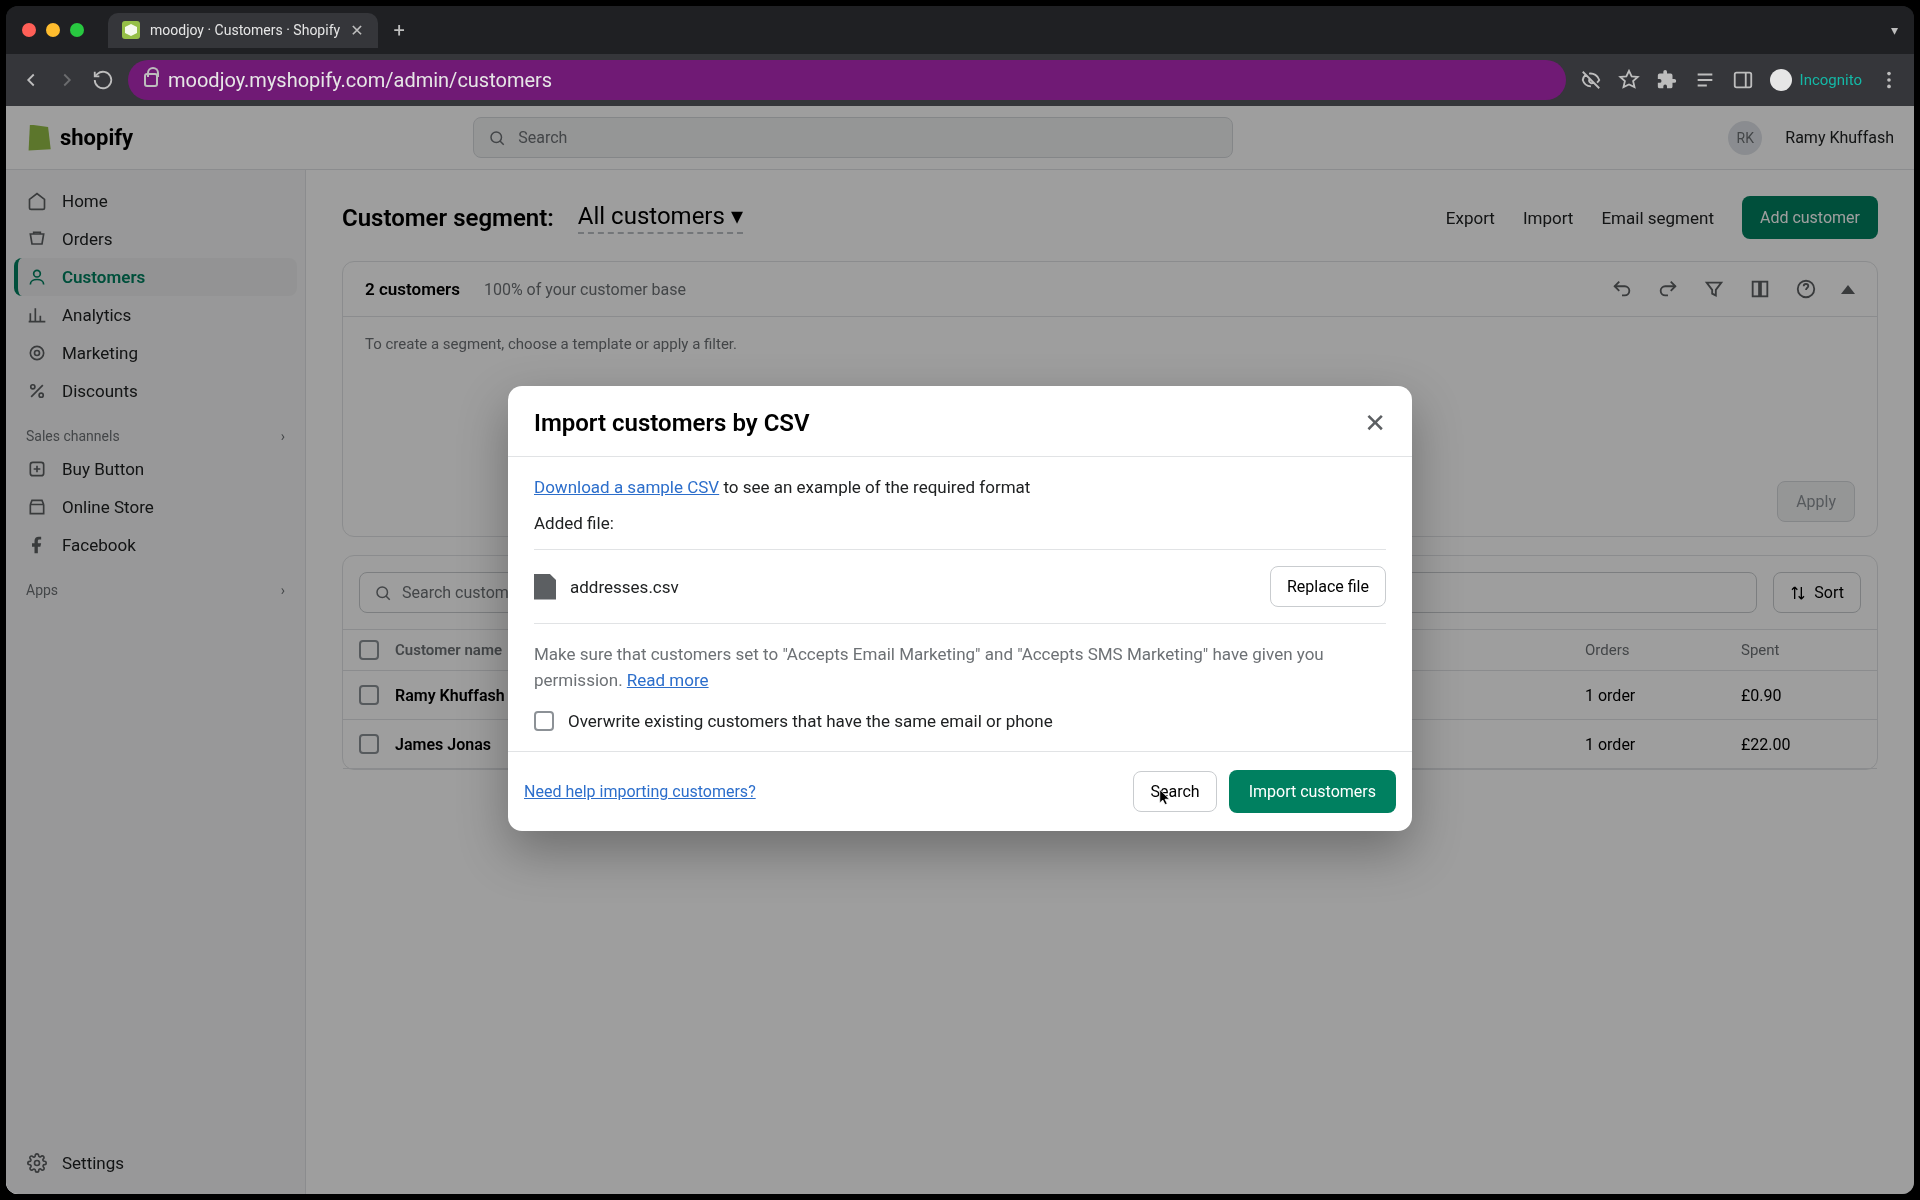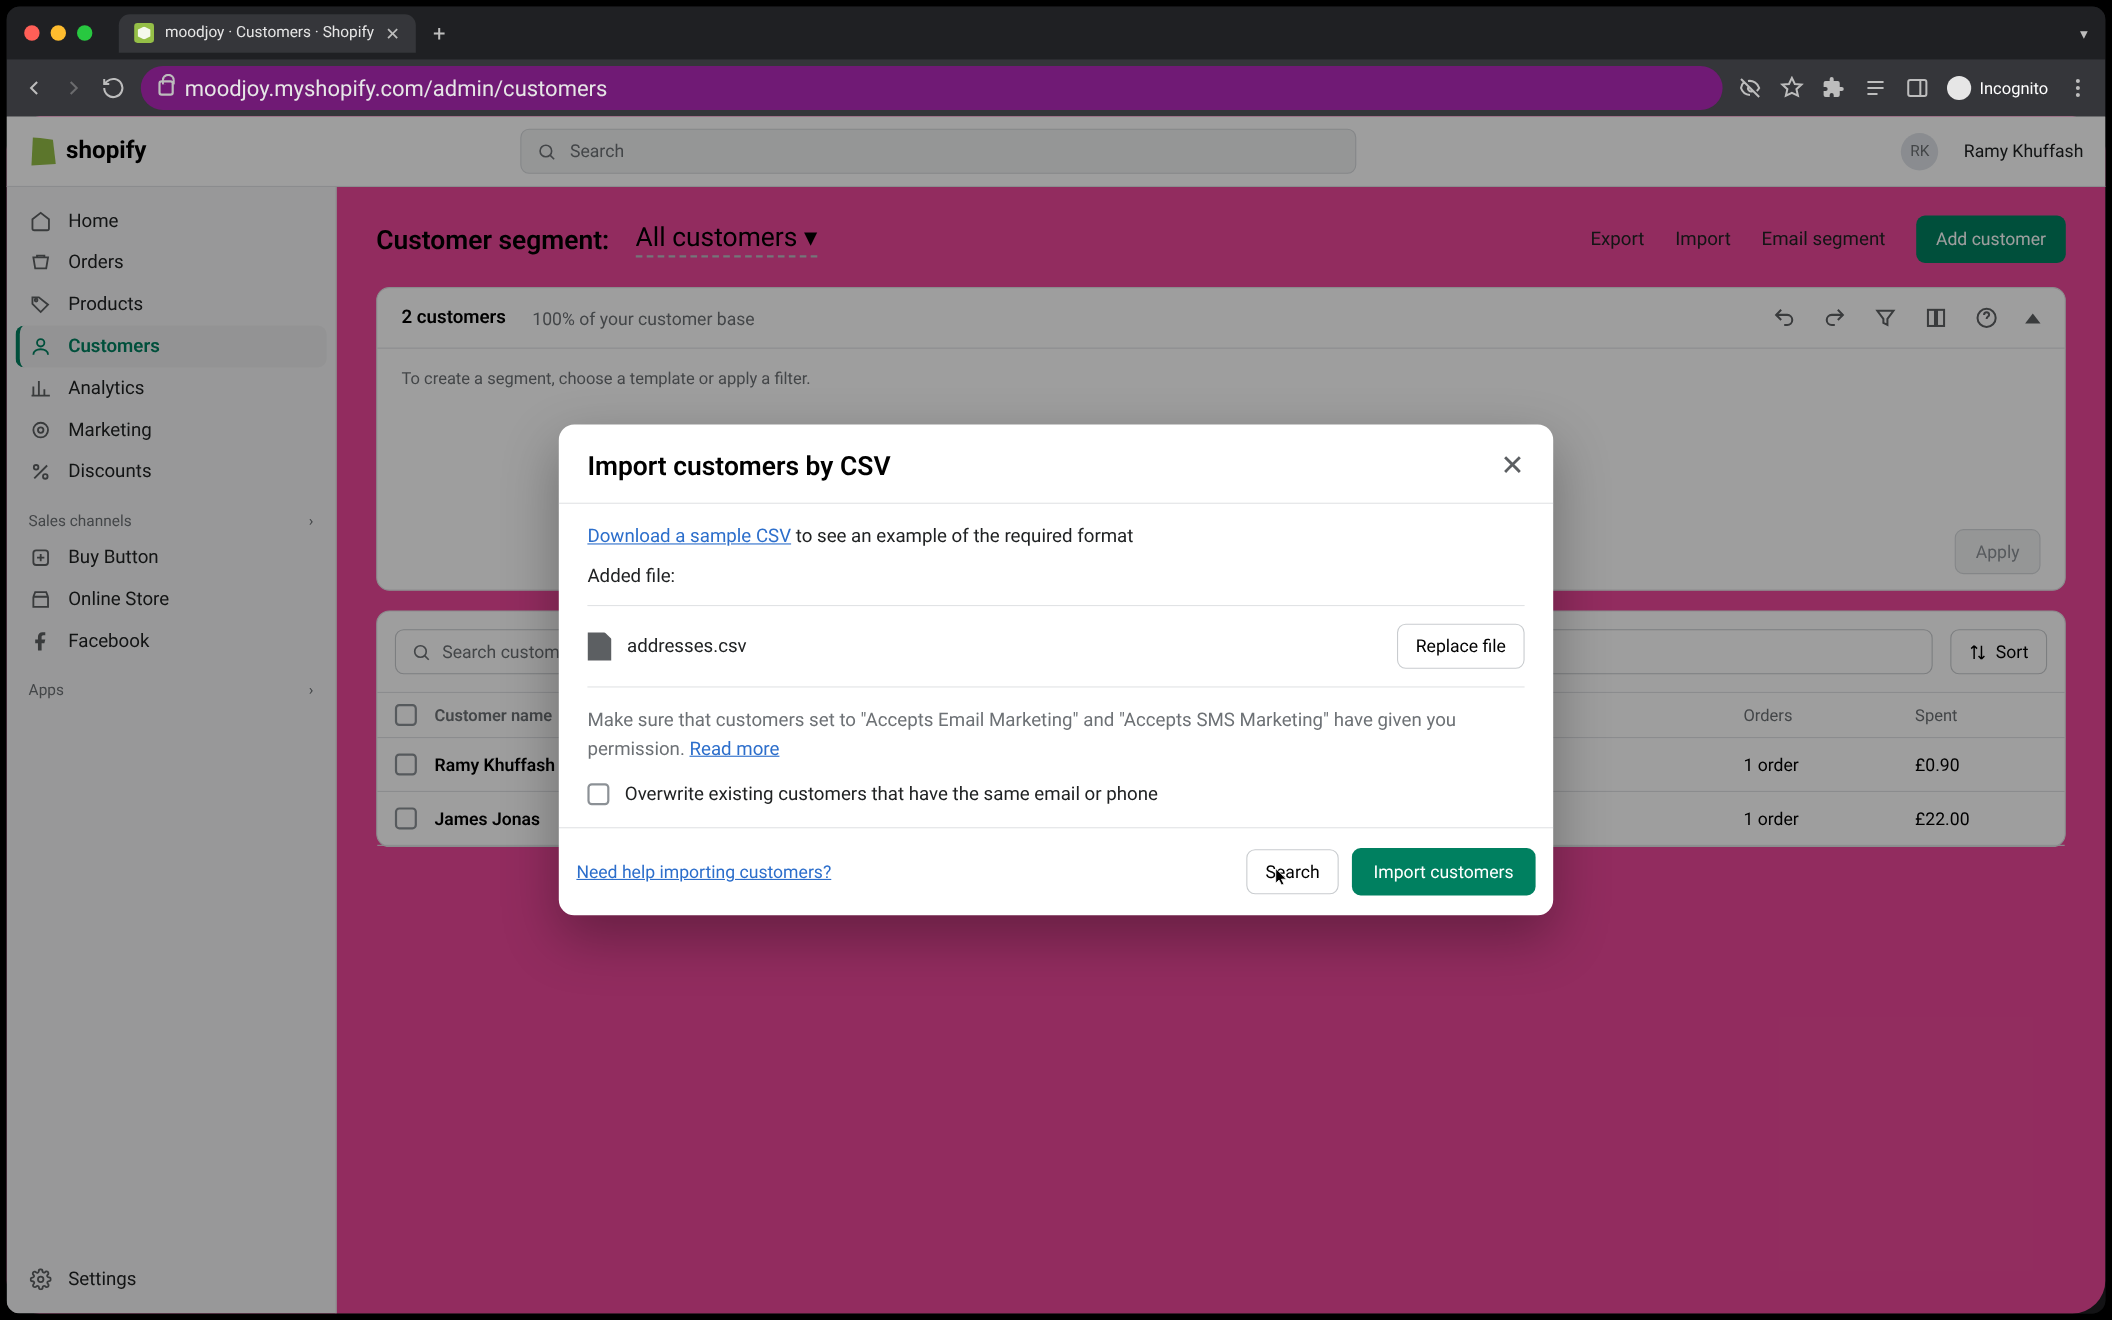--- a/index.html
+++ b/index.html
@@ -20,25 +20,25 @@
 .newtab { color:#bdbdbd; font-size: 20px; padding: 0 6px; }
 .tabbar .spacer { flex:1; }
 .chev { color:#bdbdbd; font-size:14px; }
 
 .addrbar { height: 52px; background: #35363a; display: flex; align-items: center; padding: 0 14px; gap: 14px; color:#e6e6e6; }
 .nav-ico { width:22px; height:22px; display:flex; align-items:center; justify-content:center; color:#bdbdbd; }
 .url-field { flex:1; display:flex; align-items:center; gap:10px; background:#701a75; border-radius: 24px; padding: 8px 16px; color:#e6e6e6; font-size:20px; }
 .lock { width:14px; height:14px; border:2px solid #bdbdbd; border-radius:3px; position:relative; }
 .lock::before { content:""; position:absolute; top:-8px; left:1px; width:8px; height:8px; border:2px solid #bdbdbd; border-bottom:none; border-radius: 6px 6px 0 0; }
 .addr-right { display:flex; align-items:center; gap:16px; }
-.incog-pill { display:flex; align-items:center; gap:8px; color:#ffffff; font-size:15px; }
+.incog-pill { display:flex; align-items:center; gap:8px; color:#14b8a6; font-size:15px; }
 .incog-ico { width:22px; height:22px; background:#e6e6e6; border-radius:50%; position:relative; }
 
 
-.shopify { flex:1; background:#ec4899; display:flex; flex-direction:column; position:relative;border-radius:30px; }
+.shopify { flex:1; background:#ffffff; display:flex; flex-direction:column; position:relative; }
 .topbar { height: 64px; background:#fff; border-bottom:1px solid #e1e3e5; display:flex; align-items:center; padding: 0 20px; gap: 20px; }
 .brand { display:flex; align-items:center; gap:8px; font-weight:700; font-size:22px; }
 .brand-ico { width:26px; height:26px; background:#95bf47; clip-path: polygon(15% 0, 85% 10%, 95% 95%, 10% 100%); }
 .search { flex: 0 0 760px; margin-left: 320px; display:flex; align-items:center; gap:12px; background:#f1f2f3; border:1px solid #d6d9dc; border-radius: 8px; padding: 10px 14px; color:#6d7175; font-size:16px; }
 .topbar .grow { flex:1; }
 .user { display:flex; align-items:center; gap:23px; font-size:16px; color:#202223; }
 .avatar { width:34px; height:34px; border-radius:50%; background:#dfe3e8; color:#6d7175; display:flex; align-items:center; justify-content:center; font-size:14px; }
 
 .body { flex:1; display:flex; overflow:hidden; }
 .sidebar { width: 300px; background:#f6f6f7; border-right:1px solid #e1e3e5; padding: 12px 8px; display:flex; flex-direction:column; font-size:17px; color:#202223; }
@@ -215,29 +215,20 @@
           </div>
         <div class="nav-item">
             <span class="nav-ico-box">
               <svg viewBox="0 0 24 24" fill="none" stroke="currentColor" stroke-width="2">
                 <path d="M4 6h16l-2 12H6z"></path>
                 <path d="M8 6V4h8v2"></path>
               </svg>
             </span>
             <span>Orders</span>
           </div>
-        <div class="nav-item">
-            <span class="nav-ico-box">
-              <svg viewBox="0 0 24 24" fill="none" stroke="currentColor" stroke-width="2">
-                <path d="M20 12l-8 8-9-9V4h7z"></path>
-                <circle cx="7" cy="7" r="1.5"></circle>
-              </svg>
-            </span>
-            <span>Products</span>
-          </div>
         <div class="nav-item active">
             <span class="nav-ico-box" style="color:#008060">
               <svg viewBox="0 0 24 24" fill="none" stroke="currentColor" stroke-width="2">
                 <circle cx="12" cy="8" r="4"></circle>
                 <path d="M4 21c0-4 4-6 8-6s8 2 8 6"></path>
               </svg>
             </span>
             <span>Customers</span>
           </div>
         <div class="nav-item">

